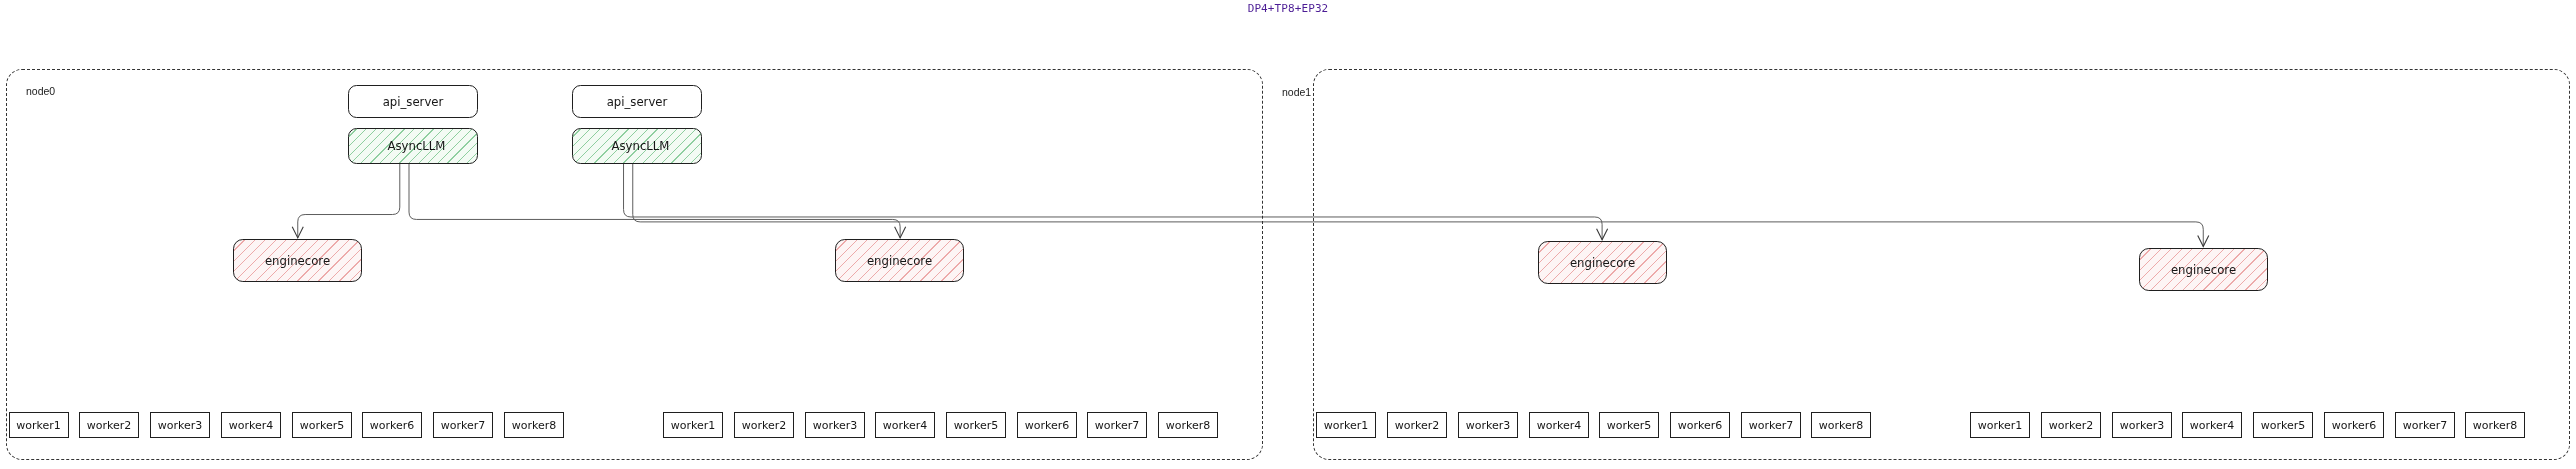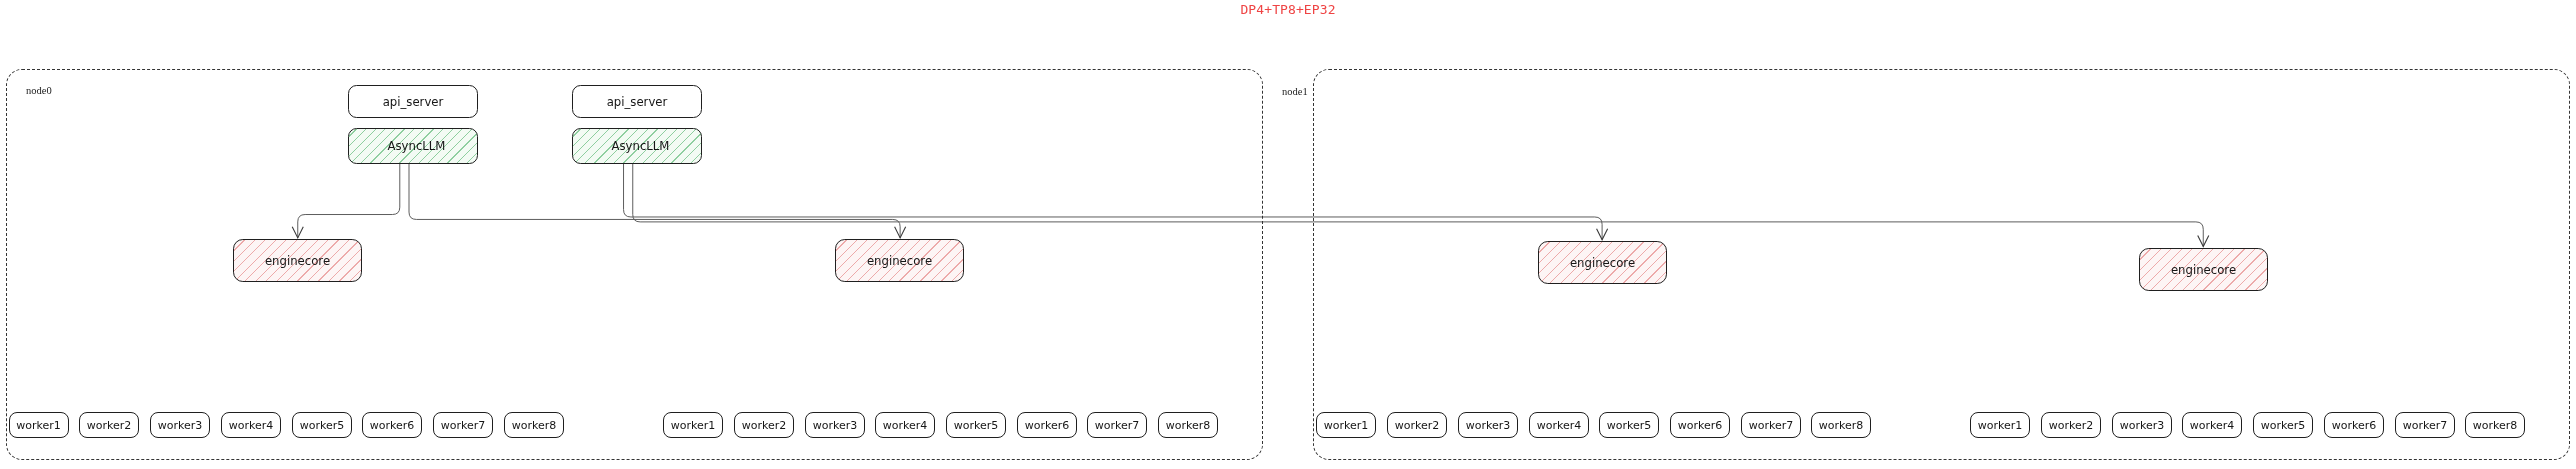--- a/index.html
+++ b/index.html
@@ -3,38 +3,38 @@
 <meta charset="utf-8">
 <style>
   html,body{margin:0;padding:0;background:#ffffff;}
   body{width:2576px;height:469px;position:relative;overflow:hidden;
        font-family:"DejaVu Sans","Liberation Sans",sans-serif;}
 
   #stage{position:absolute;left:0;top:0;width:2576px;height:469px;}
 
   .title{
     position:absolute; left:0; top:1.8px; width:2576px;
-    text-align:center; font-size:13px; color:#ef4444;
+    text-align:center; font-size:11px; color:#4c1d95;
     font-family:"DejaVu Sans Mono","Liberation Mono",monospace;
     letter-spacing:0.1px;
   }
 
   
   .node-box{
     position:absolute;
     border:1.5px dashed #333333;
     border-radius:16px;
     background:transparent;
     box-sizing:border-box;
   }
   .node-label{
     position:absolute;
     font-size:10.5px;
     color:#1a1a1a;
-    font-family:Liberation Serif, serif;
+    font-family:Liberation Sans, sans-serif;
     white-space:nowrap;
   }
 
   
   .shape{
     position:absolute;
     box-sizing:border-box;
     border:1.4px solid #1f1f1f;
     border-radius:7.4px;
     display:flex;align-items:center;justify-content:center;
@@ -69,21 +69,21 @@
     background-color:#fdf5f5;
     background-image:repeating-linear-gradient(
         -45deg,
         rgba(226,120,120,0.60) 0px,
         rgba(226,120,120,0.60) 0.9px,
         rgba(0,0,0,0) 0.9px,
         rgba(0,0,0,0) 7.4px);
   }
 
   .shape.worker{
-    border-radius:8px;
+    border-radius:0;
     font-size:11px;
     background:#ffffff;
   }
 
   
   #wires{position:absolute;left:0;top:0;width:2576px;height:469px;
          pointer-events:none;}
 </style>
 </head>
 <body>

